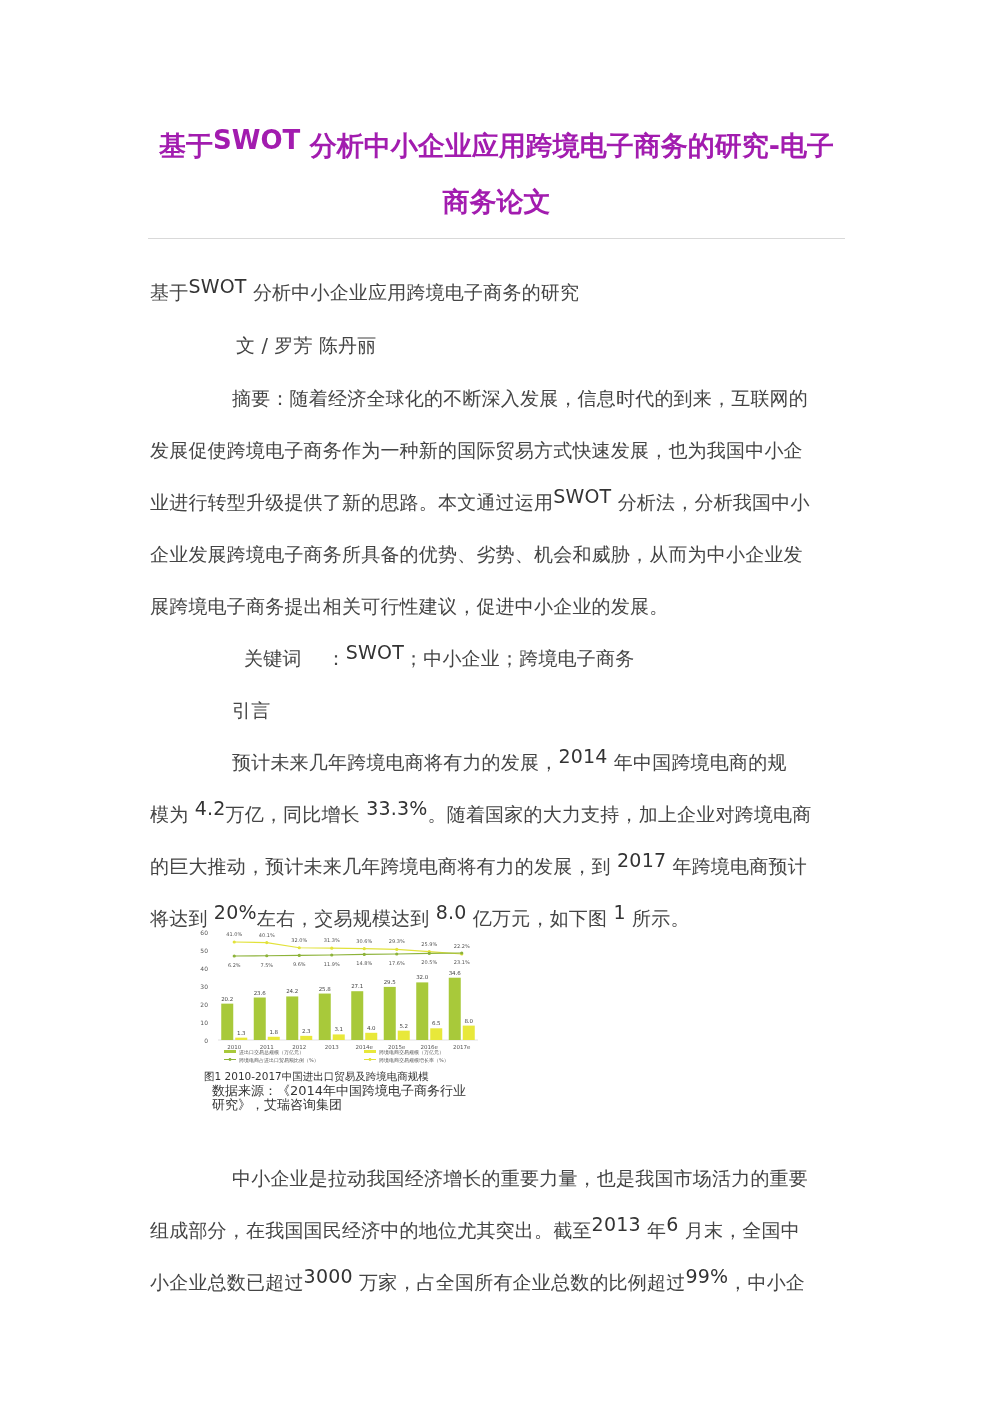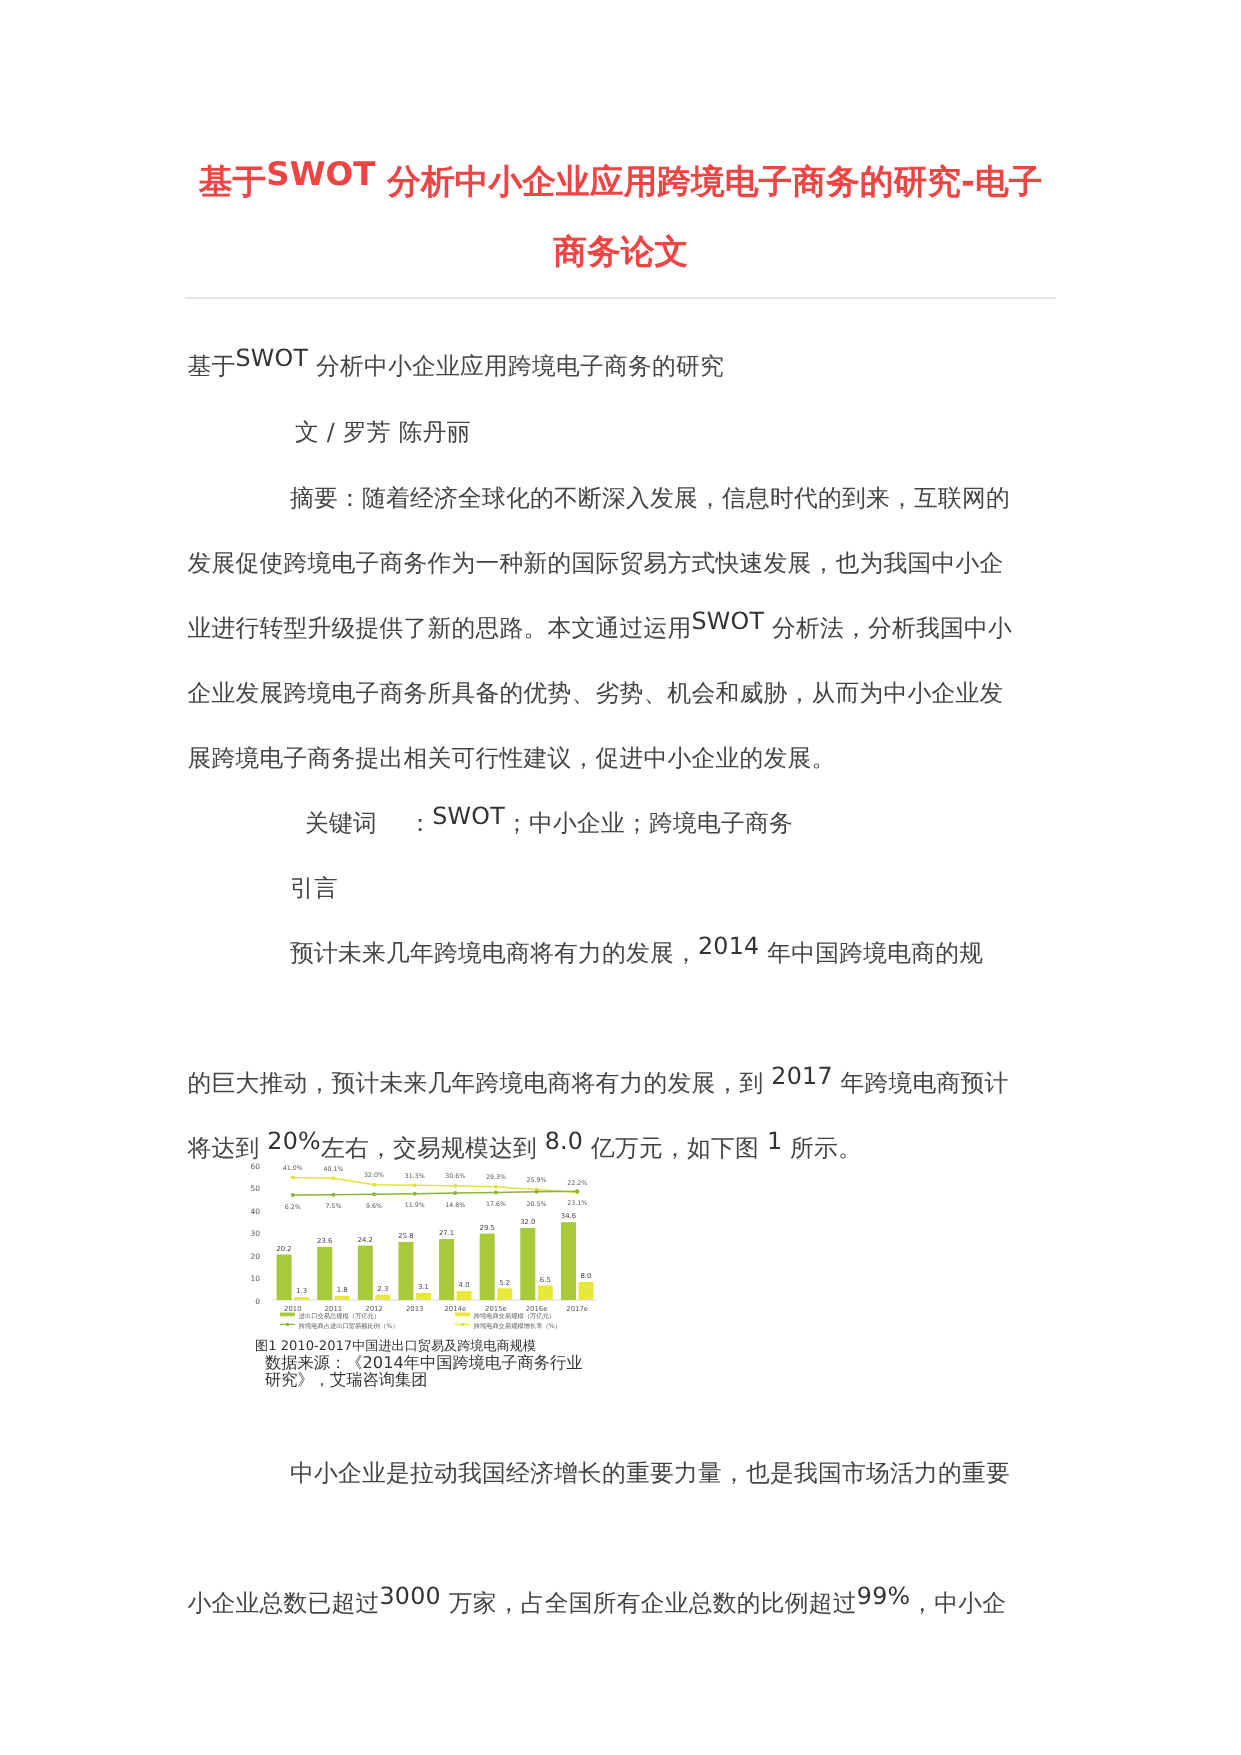--- a/index.html
+++ b/index.html
@@ -1,20 +1,20 @@
 <!DOCTYPE html>
 <html><head>
 <meta charset="utf-8">
 <style>
   html, body { margin: 0; padding: 0; background: #ffffff; }
   body { width: 993px; height: 1404px; position: relative; overflow: hidden;
          font-family: "DejaVu Sans", "Liberation Sans", sans-serif; color: #333; }
   .page { position: absolute; left: 0; top: 0; width: 993px; height: 1404px; }
   .title { position: absolute; left: 150px; width: 693px; text-align: center;
-           font-size: 27px; font-weight: bold; color: #ef4444; line-height: 56px; top: 118px; }
+           font-size: 27px; font-weight: bold; color: #a21caf; line-height: 56px; top: 118px; }
   .title .latin { font-size: 26px; position: relative; top: -6px; }
   .rule { position: absolute; left: 148px; width: 697px; top: 238px; height: 1px; background: #d9d9d9; }
   .line { position: absolute; left: 150px; font-size: 19px; color: #444; white-space: nowrap;
           letter-spacing: 0.2px; margin-top: 28px; }
   .line .latin { font-size: 19px; position: relative; top: -6px; color: #333; }
   .indent { left: 232px; }
   .chart-wrap { position: absolute; left: 194px; top: 924px; width: 290px; height: 195px; }
   .chart-wrap svg { display: block; }
   .cap { position: absolute; font-size: 13px; color: #333; white-space: nowrap; }
 </style>
@@ -38,20 +38,21 @@
   <div class="line" style="top:462px"><span>业进行转型升级提供了新的思路。本文通过运用</span><span class="latin">SWOT</span> <span>分析法，分析我国中小</span></div>
   <div class="line" style="top:410px">发展促使跨境电子商务作为一种新的国际贸易方式快速发展，也为我国中小企</div>
   <div class="line" style="top:514px">企业发展跨境电子商务所具备的优势、劣势、机会和威胁，从而为中小企业发</div>
   <div class="line" style="top:566px">展跨境电子商务提出相关可行性建议，促进中小企业的发展。</div>
 
   <div class="line" style="top:618px; left:244px"><span>关键词</span>&nbsp;&nbsp;&nbsp;&nbsp;<span>：</span><span class="latin">SWOT</span><span>；中小企业；跨境电子商务</span></div>
 
   <div class="line indent" style="top:670px">引言</div>
 
   <div class="line indent" style="top:722px"><span>预计未来几年跨境电商将有力的发展，</span><span class="latin">2014</span> <span>年中国跨境电商的规</span></div>
+  <div class="line" style="top:774px"><span>模为</span> <span class="latin">4.2</span><span>万亿，同比增长</span> <span class="latin">33.3%</span><span>。随着国家的大力支持，加上企业对跨境电商</span></div>
   <div class="line" style="top:826px"><span>的巨大推动，预计未来几年跨境电商将有力的发展，到</span> <span class="latin">2017</span> <span>年跨境电商预计</span></div>
   <div class="line" style="top:878px"><span>将达到</span> <span class="latin">20%</span><span>左右，交易规模达到</span> <span class="latin">8.0</span> <span>亿万元，如下图</span> <span class="latin">1</span> <span>所示。</span></div>
 
   <div class="chart-wrap">
     <svg id="chart-svg" width="290" height="150" viewBox="0 0 290 150">
         <text x="14" y="119" font-size="6" fill="#555" text-anchor="end" font-family="DejaVu Sans, sans-serif">0</text>
         <text x="14" y="101" font-size="6" fill="#555" text-anchor="end" font-family="DejaVu Sans, sans-serif">10</text>
         <text x="14" y="83" font-size="6" fill="#555" text-anchor="end" font-family="DejaVu Sans, sans-serif">20</text>
         <text x="14" y="65" font-size="6" fill="#555" text-anchor="end" font-family="DejaVu Sans, sans-serif">30</text>
         <text x="14" y="47" font-size="6" fill="#555" text-anchor="end" font-family="DejaVu Sans, sans-serif">40</text>
@@ -141,15 +142,16 @@
         <text x="45" y="138" font-size="5" fill="#555" font-family="DejaVu Sans, sans-serif">跨境电商占进出口贸易额比例（%）</text>
         <line x1="170" y1="135.5" x2="182" y2="135.5" stroke="#e2e23a" stroke-width="1"></line>
         <circle cx="176" cy="135.5" r="1.4" fill="#e2e23a"></circle>
         <text x="185" y="138" font-size="5" fill="#555" font-family="DejaVu Sans, sans-serif">跨境电商交易规模增长率（%）</text>
       </svg>
     <div class="cap" style="left:10px; top:146px; font-size:10.5px">图1 2010-2017中国进出口贸易及跨境电商规模</div>
     <div class="cap" style="left:18px; top:160px; width:265px; white-space:normal; line-height:14px">数据来源：《2014年中国跨境电子商务行业研究》，艾瑞咨询集团</div>
   </div>
 
   <div class="line indent" style="top:1138px">中小企业是拉动我国经济增长的重要力量，也是我国市场活力的重要</div>
+  <div class="line" style="top:1190px"><span>组成部分，在我国国民经济中的地位尤其突出。截至</span><span class="latin">2013</span> <span>年</span><span class="latin">6</span> <span>月末，全国中</span></div>
   <div class="line" style="top:1242px"><span>小企业总数已超过</span><span class="latin">3000</span> <span>万家，占全国所有企业总数的比例超过</span><span class="latin">99%</span><span>，中小企</span></div>
 
 </div>
 
 </body></html>

